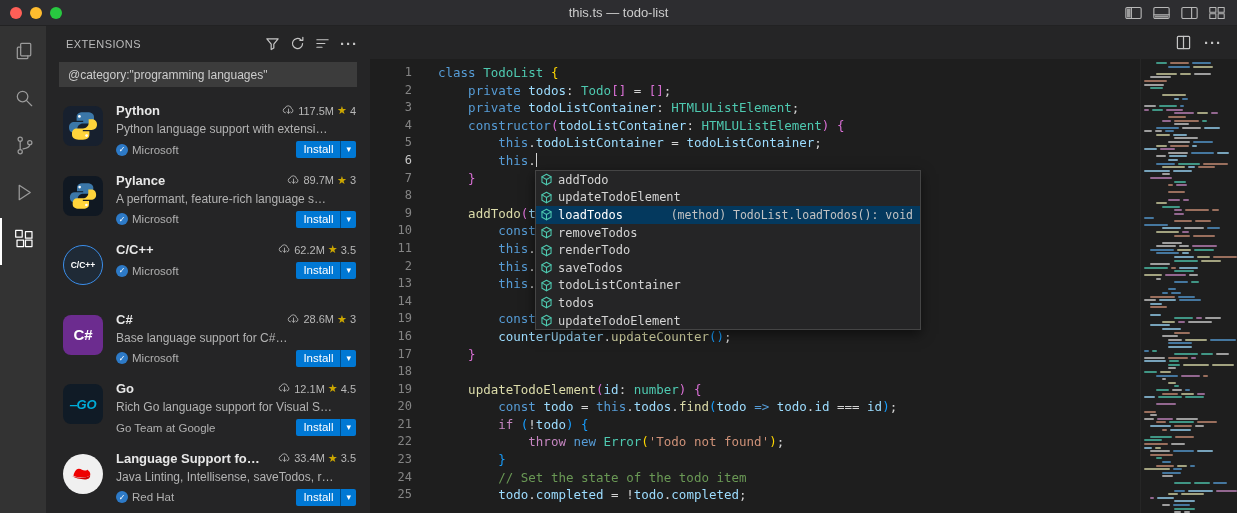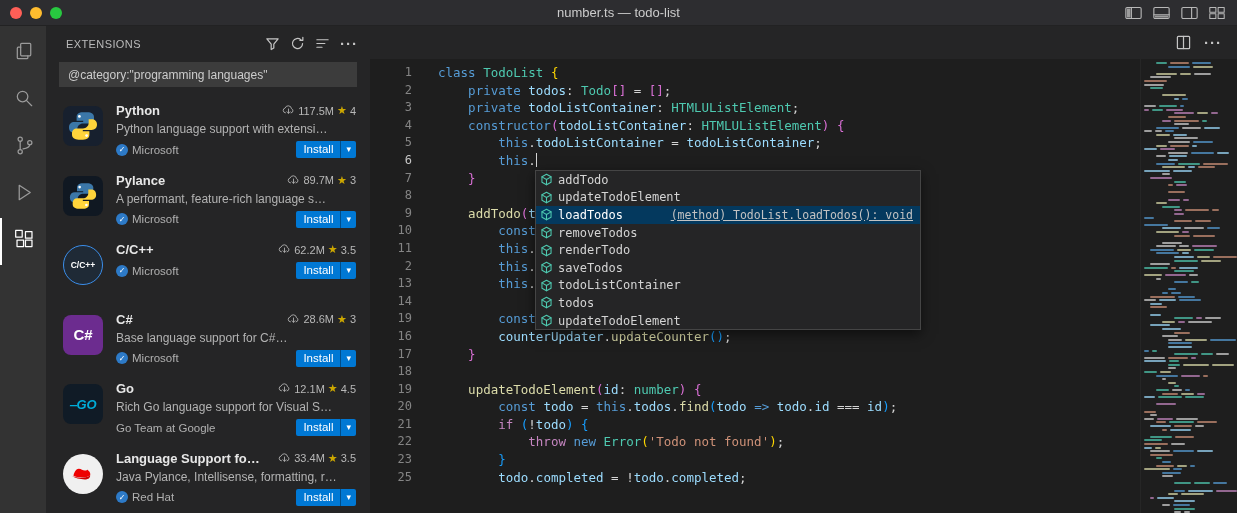--- a/index.html
+++ b/index.html
@@ -67,37 +67,37 @@
   .ln { width: 42px; text-align: right; color: #858585; flex-shrink: 0; font-size: 12px; }
   .ln.cur { color: #c6c6c6; }
   .lc { padding-left: 26px; color: #d4d4d4; }
   .cursor { display: inline-block; width: 1.5px; height: 14px; background: #d4d4d4; vertical-align: middle; transform: translateY(-1px); }
 
   
   .suggest { position: absolute; left: 165px; top: 144px; width: 386px; background: #252526; border: 1px solid #454545; box-shadow: 0 4px 12px rgba(0,0,0,.55); z-index: 5; }
   .sg-row { display: flex; align-items: center; height: 17.6px; padding: 0 7px 0 4px; font-family: "DejaVu Sans Mono", "Liberation Mono", monospace; font-size: 12px; color: #d4d4d4; gap: 5px; cursor: pointer; }
   .sg-row.selected { background: #04395e; color: #ffffff; }
   .sg-icon { display: flex; align-items: center; flex-shrink: 0; }
-  .sg-detail { margin-left: auto; color: #c2c2c2; font-size: 11.5px; white-space: pre; text-decoration: underline; }
+  .sg-detail { margin-left: auto; color: #c2c2c2; font-size: 11.5px; white-space: pre; }
 
   
   .minimap { position: absolute; top: 33px; right: 0; bottom: 0; width: 97px; background: #1e1e1e; border-left: 1px solid #262626; padding: 3px 0 0 0; overflow: hidden; z-index: 2; }
   .mm-line { height: 2px; margin-bottom: 1.6px; display: flex; gap: 3px; }
   .mm-seg { height: 2px; border-radius: 1px; opacity: .7; }
 </style>
 </head>
 <body>
 
 <div class="titlebar">
   <div class="traffic">
     <span class="light red"></span>
     <span class="light yellow"></span>
     <span class="light green"></span>
   </div>
-  <div class="win-title">number.ts — todo-list</div>
+  <div class="win-title">this.ts — todo-list</div>
   <div class="tb-actions" id="tb-actions">
       <span class="tbi">
         <svg width="17" height="14" viewBox="0 0 20 16" fill="none" stroke="#b8b8b8" stroke-width="1.3" stroke-linejoin="round" stroke-linecap="round">
           <rect x="1" y="1.5" width="18" height="13" rx="1.5"></rect>
           <path d="M7.5 1.5v13"></path>
           <rect x="2.2" y="2.7" width="4.2" height="10.6" fill="#b8b8b8" stroke="none" opacity=".8"></rect>
         </svg>
       </span>
       <span class="tbi">
         <svg width="17" height="14" viewBox="0 0 20 16" fill="none" stroke="#b8b8b8" stroke-width="1.3" stroke-linejoin="round" stroke-linecap="round">
@@ -374,21 +374,21 @@
                 <span><svg width="13" height="11" viewBox="0 0 20 16" fill="none" stroke="#b8b8b8" stroke-width="1.3" stroke-linejoin="round" stroke-linecap="round">
                     <path d="M5.3 13.2a3.8 3.8 0 01-.4-7.5 5 5 0 019.7 1.1 3.3 3.3 0 01-.7 6.4"></path>
                     <path d="M10 7.2v6.6"></path>
                     <path d="M7.6 11.4l2.4 2.4 2.4-2.4"></path>
                   </svg></span>
                 <span>33.4M</span>
                 <span class="ext-star">★</span>
                 <span>3.5</span>
               </span>
             </div>
-            <div class="ext-desc">Java Pylance, Intellisense, formatting, r…</div>
+            <div class="ext-desc">Java Linting, Intellisense, saveTodos, r…</div>
             <div class="ext-l3">
               <span class="ext-pub">
                 <span class="vbadge">✓</span>
                 <span>Red Hat</span>
               </span>
               <span class="install">
                 <span class="install-label">Install</span>
                 <span class="install-caret">▾</span>
               </span>
             </div>
@@ -428,20 +428,21 @@
         <div class="code-line"><span class="ln">14</span><span class="lc"></span></div>
         <div class="code-line"><span class="ln">19</span><span class="lc"><span style="color: rgb(212, 212, 212);">        </span><span style="color: rgb(86, 156, 214);">const </span></span></div>
         <div class="code-line"><span class="ln">16</span><span class="lc"><span style="color: rgb(212, 212, 212);">        </span><span style="color: rgb(156, 220, 254);">counterUpdater</span><span style="color: rgb(212, 212, 212);">.</span><span style="color: rgb(220, 220, 170);">updateCounter</span><span style="color: rgb(23, 159, 255);">()</span><span style="color: rgb(212, 212, 212);">;</span></span></div>
         <div class="code-line"><span class="ln">17</span><span class="lc"><span style="color: rgb(212, 212, 212);">    </span><span style="color: rgb(218, 112, 214);">}</span></span></div>
         <div class="code-line"><span class="ln">18</span><span class="lc"></span></div>
         <div class="code-line"><span class="ln">19</span><span class="lc"><span style="color: rgb(212, 212, 212);">    </span><span style="color: rgb(220, 220, 170);">updateTodoElement</span><span style="color: rgb(218, 112, 214);">(</span><span style="color: rgb(156, 220, 254);">id</span><span style="color: rgb(212, 212, 212);">: </span><span style="color: rgb(78, 201, 176);">number</span><span style="color: rgb(218, 112, 214);">)</span><span style="color: rgb(212, 212, 212);"> </span><span style="color: rgb(218, 112, 214);">{</span></span></div>
         <div class="code-line"><span class="ln">20</span><span class="lc"><span style="color: rgb(212, 212, 212);">        </span><span style="color: rgb(86, 156, 214);">const </span><span style="color: rgb(156, 220, 254);">todo</span><span style="color: rgb(212, 212, 212);"> = </span><span style="color: rgb(86, 156, 214);">this</span><span style="color: rgb(212, 212, 212);">.</span><span style="color: rgb(156, 220, 254);">todos</span><span style="color: rgb(212, 212, 212);">.</span><span style="color: rgb(220, 220, 170);">find</span><span style="color: rgb(23, 159, 255);">(</span><span style="color: rgb(156, 220, 254);">todo</span><span style="color: rgb(212, 212, 212);"> </span><span style="color: rgb(86, 156, 214);">=&gt;</span><span style="color: rgb(212, 212, 212);"> </span><span style="color: rgb(156, 220, 254);">todo</span><span style="color: rgb(212, 212, 212);">.</span><span style="color: rgb(156, 220, 254);">id</span><span style="color: rgb(212, 212, 212);"> === </span><span style="color: rgb(156, 220, 254);">id</span><span style="color: rgb(23, 159, 255);">)</span><span style="color: rgb(212, 212, 212);">;</span></span></div>
         <div class="code-line"><span class="ln">21</span><span class="lc"><span style="color: rgb(212, 212, 212);">        </span><span style="color: rgb(197, 134, 192);">if </span><span style="color: rgb(23, 159, 255);">(</span><span style="color: rgb(212, 212, 212);">!</span><span style="color: rgb(156, 220, 254);">todo</span><span style="color: rgb(23, 159, 255);">)</span><span style="color: rgb(212, 212, 212);"> </span><span style="color: rgb(23, 159, 255);">{</span></span></div>
         <div class="code-line"><span class="ln">22</span><span class="lc"><span style="color: rgb(212, 212, 212);">            </span><span style="color: rgb(197, 134, 192);">throw </span><span style="color: rgb(86, 156, 214);">new </span><span style="color: rgb(78, 201, 176);">Error</span><span style="color: rgb(255, 215, 0);">(</span><span style="color: rgb(206, 145, 120);">'Todo not found'</span><span style="color: rgb(255, 215, 0);">)</span><span style="color: rgb(212, 212, 212);">;</span></span></div>
         <div class="code-line"><span class="ln">23</span><span class="lc"><span style="color: rgb(212, 212, 212);">        </span><span style="color: rgb(23, 159, 255);">}</span></span></div>
+        <div class="code-line"><span class="ln">24</span><span class="lc"><span style="color: rgb(212, 212, 212);">        </span><span style="color: rgb(106, 153, 85);">// Set the state of the todo item</span></span></div>
         <div class="code-line"><span class="ln">25</span><span class="lc"><span style="color: rgb(212, 212, 212);">        </span><span style="color: rgb(156, 220, 254);">todo</span><span style="color: rgb(212, 212, 212);">.</span><span style="color: rgb(156, 220, 254);">completed</span><span style="color: rgb(212, 212, 212);"> = !</span><span style="color: rgb(156, 220, 254);">todo</span><span style="color: rgb(212, 212, 212);">.</span><span style="color: rgb(156, 220, 254);">completed</span><span style="color: rgb(212, 212, 212);">;</span></span></div>
       </div>
     <div class="suggest" id="suggest">
         <div class="sg-row">
           <span class="sg-icon">
             <svg width="13" height="13" viewBox="0 0 16 16" fill="none" stroke="#4ec9b0" stroke-width="1.3" stroke-linejoin="round" stroke-linecap="round">
               <path d="M8 1.5l5.6 3.2v6.6L8 14.5 2.4 11.3V4.7L8 1.5z"></path>
               <path d="M8 8l5.6-3.2M8 8L2.4 4.8M8 8v6.4"></path>
             </svg>
           </span>

